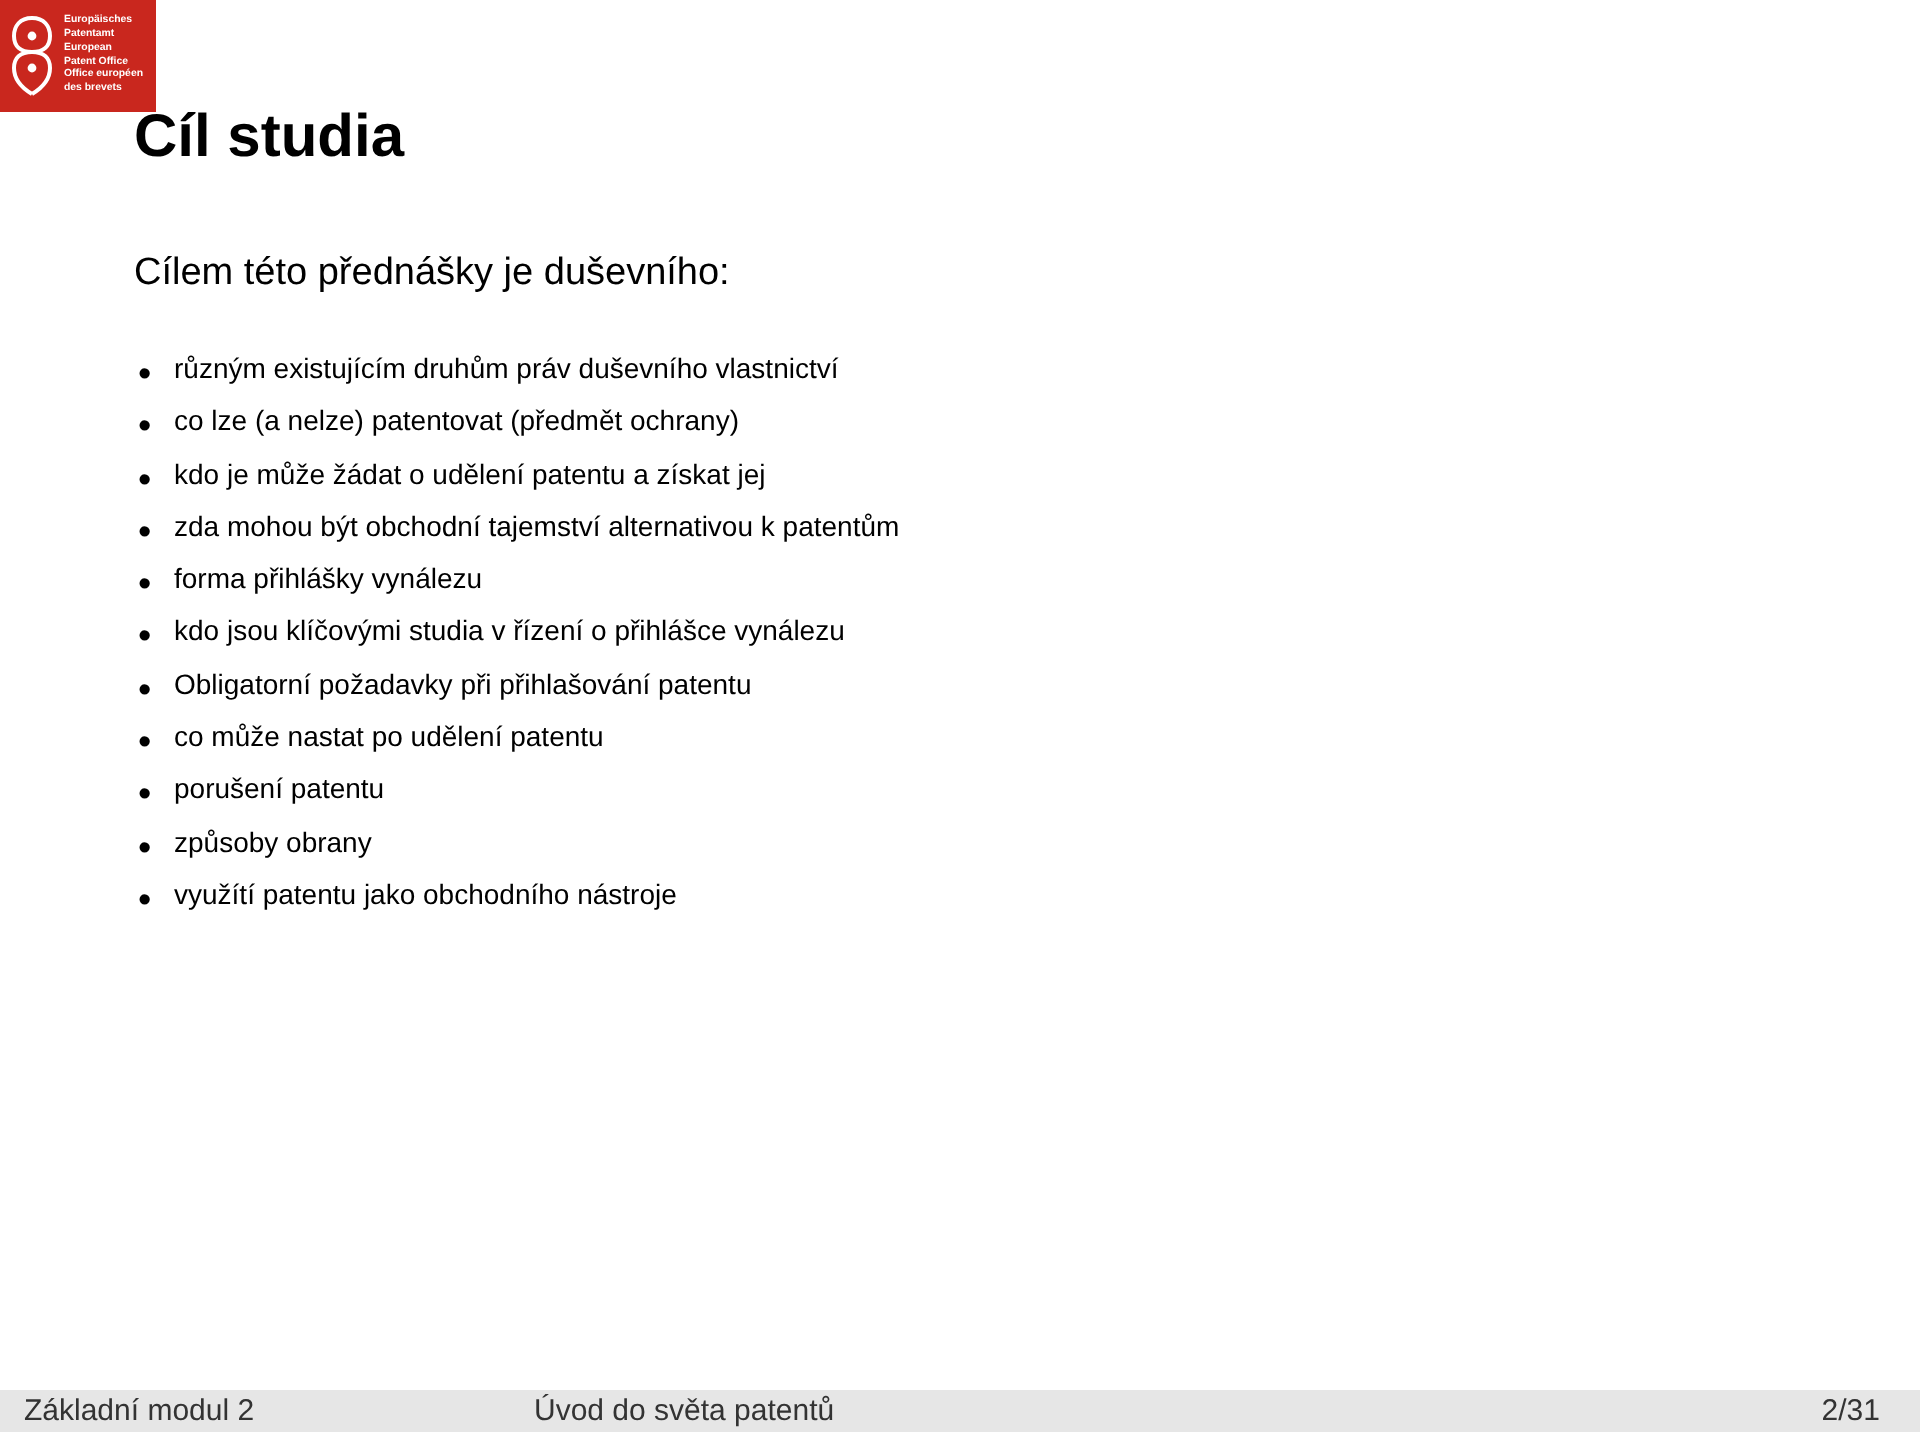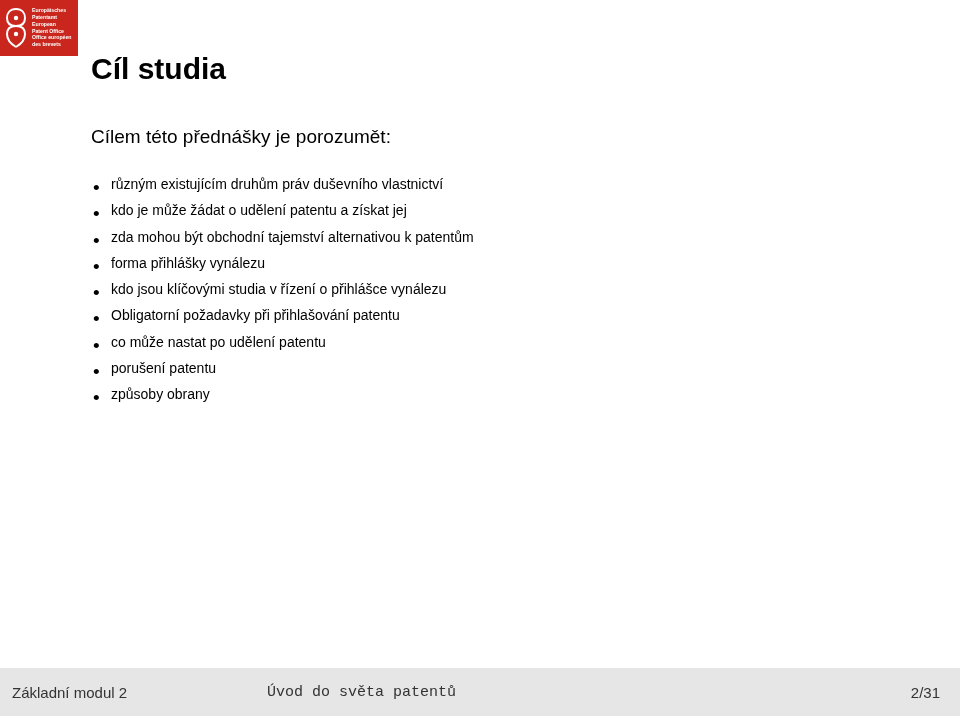--- a/index.html
+++ b/index.html
@@ -31,21 +31,21 @@
     font-size: 5.2px;
     line-height: 1.1;
     font-weight: bold;
     white-space: nowrap;
   }
 
   
   .content {
     position: absolute;
     top: 52px;
-    left: 91px;
+    left: 67px;
     right: 60px;
   }
   .title {
     font-size: 30px;
     font-weight: bold;
     margin-bottom: 40px;
   }
   .intro {
     font-size: 19px;
     margin-bottom: 26px;
@@ -66,30 +66,30 @@
     position: absolute;
     left: 2px;
     top: 0;
     font-size: 19px;
   }
 
   
   .footer {
     position: absolute;
     left: 0; right: 0; bottom: 0;
-    height: 48px;
+    height: 21px;
     background: #e6e6e6;
     display: flex;
     align-items: center;
     font-size: 15px;
     color: #333;
     padding: 0 20px 0 12px;
   }
   .footer .mod { flex: 0 0 auto; min-width: 255px; }
-  .footer .mid { flex: 1 1 auto; font-family: Liberation Mono, monospace; }
+  .footer .mid { flex: 1 1 auto; }
   .footer .pg  { flex: 0 0 auto; }
 </style>
 </head>
 <body>
 
 <div class="page">
 
   <div class="logo">
     <div class="logo-mark">
       <svg viewBox="0 0 22 42">
@@ -106,31 +106,33 @@
       <span>Patentamt</span>
       <span>European</span>
       <span>Patent Office</span>
       <span>Office européen</span>
       <span>des brevets</span>
     </div>
   </div>
 
   <div class="content">
     <h1 class="title">Cíl studia</h1>
-    <p class="intro">Cílem této přednášky je porozumět:</p>
+    <p class="intro">Cílem této přednášky je duševního:</p>
     <ul class="bullets">
       <li>různým existujícím druhům práv duševního vlastnictví</li>
+      <li>co lze (a nelze) patentovat (předmět ochrany)</li>
       <li>kdo je může žádat o udělení patentu a získat jej</li>
       <li>zda mohou být obchodní tajemství alternativou k patentům</li>
       <li>forma přihlášky vynálezu</li>
       <li>kdo jsou klíčovými studia v řízení o přihlášce vynálezu</li>
       <li>Obligatorní požadavky při přihlašování patentu</li>
       <li>co může nastat po udělení patentu</li>
       <li>porušení patentu</li>
       <li>způsoby obrany</li>
+      <li>využítí patentu jako obchodního nástroje</li>
     </ul>
   </div>
 
   <div class="footer">
     <div class="mod">Základní modul 2</div>
     <div class="mid">Úvod do světa patentů</div>
     <div class="pg">2/31</div>
   </div>
 
 </div>

